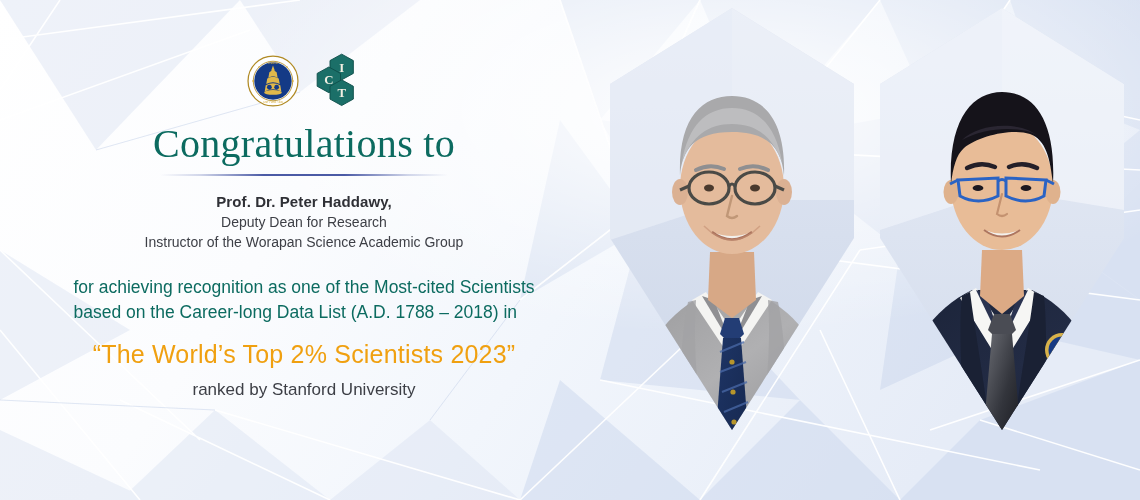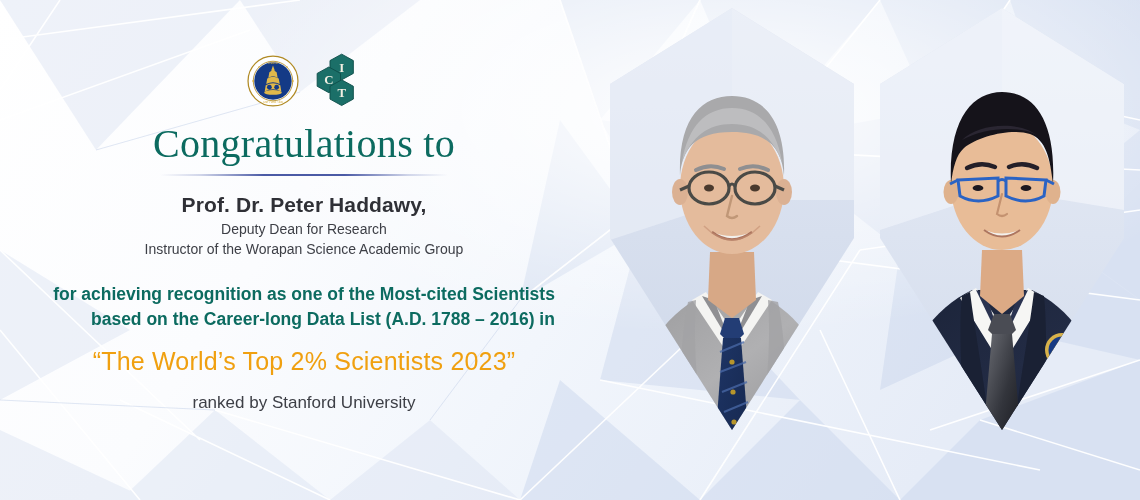--- a/index.html
+++ b/index.html
@@ -37,38 +37,38 @@
     width:288px;height:2px;margin-top:10px;
     background:linear-gradient(90deg,
       rgba(54,74,160,0) 0%,
       rgba(54,74,160,.22) 14%,
       rgba(44,62,150,.85) 36%,
       rgba(44,62,150,.85) 64%,
       rgba(54,74,160,.22) 86%,
       rgba(54,74,160,0) 100%);
   }
   .name{
-    font-size:21px;font-weight:bold;color:#2f3036;
+    font-size:15px;font-weight:bold;color:#2f3036;
     margin-top:17px;white-space:nowrap;letter-spacing:.1px;
   }
   .role{
     font-size:14px;color:#3d3f46;margin-top:4px;white-space:nowrap;
   }
   .name.second{margin-top:22px;}
   .achv{
-    color:#0c6b60;font-weight:bold;font-size:17.5px;
-    margin-top:25px;text-align:right;line-height:1.45;white-space:nowrap;
+    color:#0c6b60;font-weight:normal;font-size:17.5px;
+    margin-top:25px;text-align:left;line-height:1.45;white-space:nowrap;
   }
   .achv .l2{display:block;}
   .award{
     color:#f0a010;font-weight:normal;font-size:25px;
     margin-top:14px;white-space:nowrap;letter-spacing:.2px;
   }
   .ranked{
-    font-size:17px;color:#3d3f46;margin-top:17px;white-space:nowrap;
+    font-size:17px;color:#3d3f46;margin-top:11px;white-space:nowrap;
   }
   
   .portrait{
     position:absolute;top:0;
     width:272px;height:468px;
   }
   .portrait.p1{left:596px;}
   .portrait.p2{left:866px;}
   .portrait svg{display:block;width:100%;height:100%;}
 </style>
@@ -180,21 +180,21 @@
 
     <div class="divider"></div>
 
     <div class="name">Prof. Dr. Peter Haddawy,</div>
     <div class="role">Deputy Dean for Research</div>
 
     <div class="role">Instructor of the Worapan Science Academic Group</div>
 
     <div class="achv">
       <span class="l1">for achieving recognition as one of the Most-cited Scientists</span>
-      <span class="l2">based on the Career-long Data List (A.D. 1788 – 2016) in</span>
+      <span class="l2">based on the Career-long Data List (A.D. 1788 – 2018) in</span>
     </div>
 
     <div class="award">“The World’s Top 2% Scientists 2023”</div>
 
     <div class="ranked">ranked by Stanford University</div>
   </div>
 
   <div class="portrait p1">
     <svg viewBox="0 0 272 468">
       <defs>

